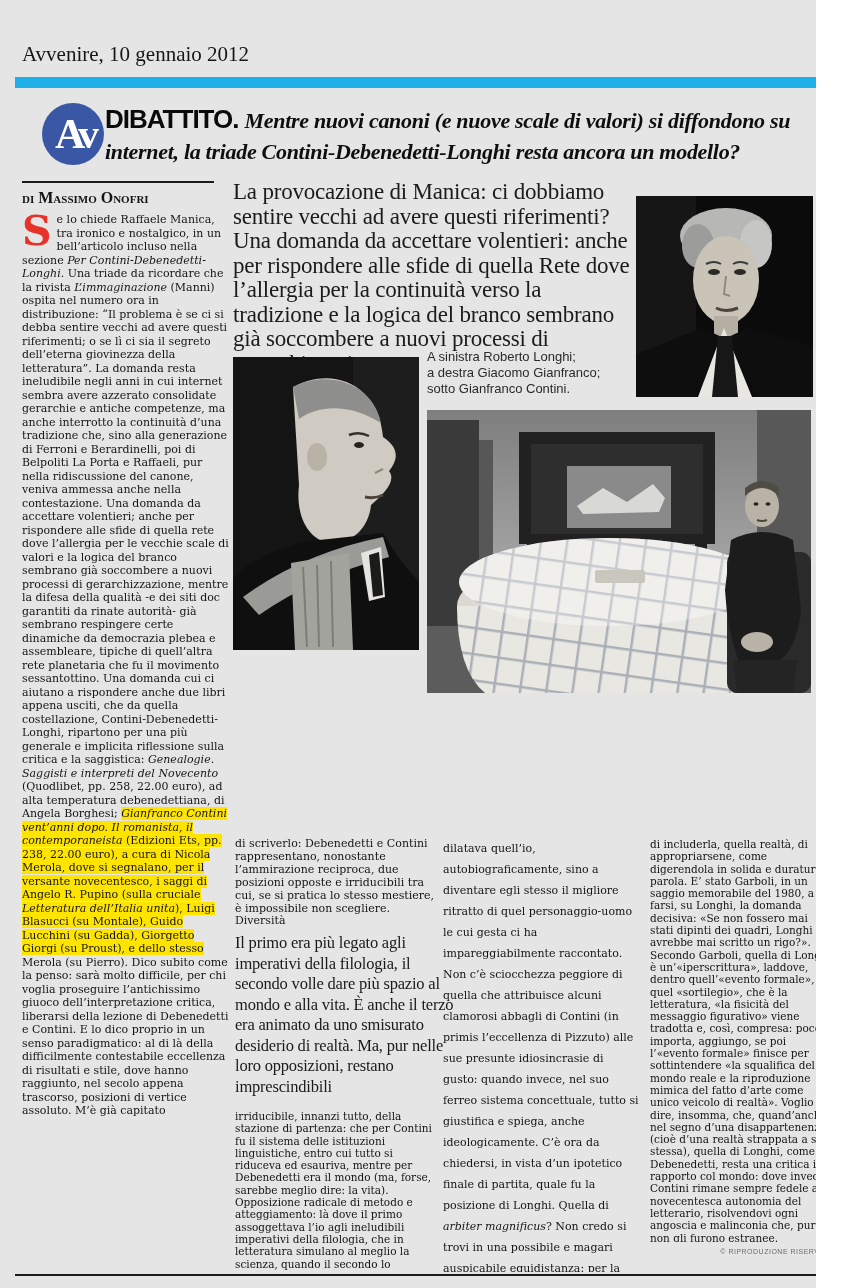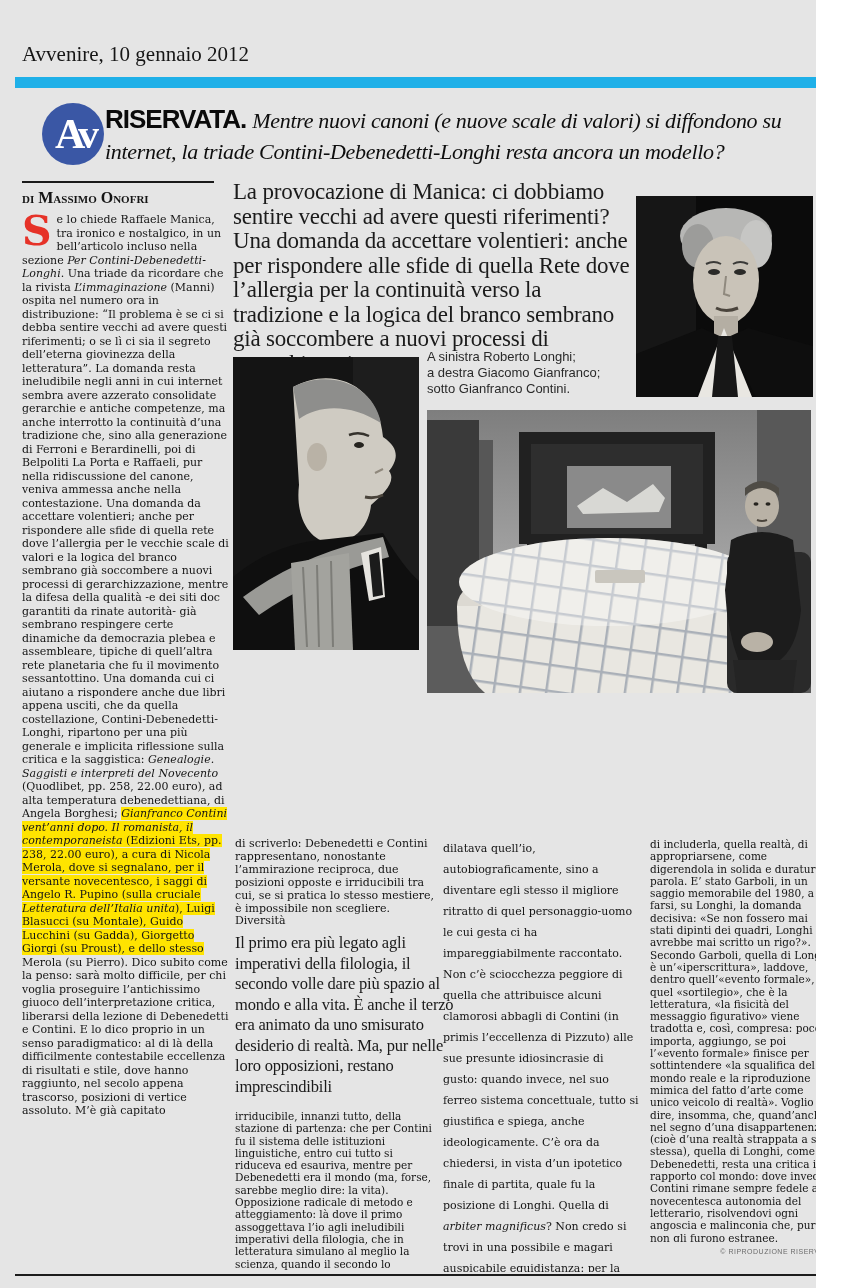--- a/index.html
+++ b/index.html
@@ -11,21 +11,21 @@
   .cyan-bar{left:15px;top:77px;width:801px;height:11px;background:#1fb0e8;}
 
   .logo{left:42px;top:103px;width:62px;height:62px;border-radius:50%;background:#3a57a5;
         display:flex;align-items:center;justify-content:center;}
   .logo span{font-family:"Liberation Serif",serif;font-weight:bold;font-size:42px;color:#fff;
         letter-spacing:-4px;transform:translateX(-2px);margin-left:8px;}
   .kicker{left:105px;top:104px;width:722px;font-family:"Liberation Serif",serif;
         font-size:22px;line-height:31px;letter-spacing:-0.3px;}
   .kicker .label{font-family:"Liberation Sans",sans-serif;font-weight:800;font-size:26px;
         letter-spacing:-1px;color:#0a0a0a;padding-right:6px;}
-  .kicker .ktext{font-style:italic;font-weight:normal;color:#0e0e0e;}
+  .kicker .ktext{font-style:italic;font-weight:bold;color:#0e0e0e;}
 
   .byline-rule{left:22px;top:181px;width:192px;height:2px;background:#1a1a1a;}
   .byline{left:22px;top:189px;font-family:"Liberation Serif",serif;font-variant:small-caps;
         font-weight:bold;font-size:16px;color:#141414;}
 
   .col{overflow:hidden;font-size:11px;line-height:13.4px;color:#141414;text-align:left;}
   .col-a{left:22px;top:213px;width:207px;height:1058px;line-height:13.5px;}
   .col-b-top{left:235px;top:838px;width:201px;height:96px;line-height:12.9px;}
   .col-b-bottom{left:235px;top:1110px;width:201px;height:161px;font-size:10.5px;line-height:12.3px;}
   .col-c{left:443px;top:838px;width:197px;height:434px;line-height:21px;}
@@ -64,21 +64,21 @@
 <div class="page">
 
   <div class="abs date-line">Avvenire, 10 gennaio 2012</div>
   <div class="abs cyan-bar"></div>
 
   <div class="abs logo">
     <span>Av</span>
   </div>
 
   <div class="abs kicker">
-    <span class="label">RISERVATA.</span><span class="ktext">Mentre nuovi canoni (e nuove scale di valori) si diffondono su internet, la triade Contini-Debenedetti-Longhi resta ancora un modello?</span>
+    <span class="label">DIBATTITO.</span><span class="ktext">Mentre nuovi canoni (e nuove scale di valori) si diffondono su internet, la triade Contini-Debenedetti-Longhi resta ancora un modello?</span>
   </div>
 
   <div class="abs byline-rule"></div>
   <div class="abs byline">di Massimo Onofri</div>
 
   <div class="abs col col-a">
     <span class="dropcap">S</span><span><span>e lo chiede Raffaele Manica, tra ironico e nostalgico, in un bell’articolo incluso nella sezione </span><span class="i">Per Contini-Debenedetti-Longhi</span><span>. Una triade da ricordare che la rivista </span><span class="i">L’immaginazione</span><span> (Manni) ospita nel numero ora in distribuzione: “Il problema è se ci si debba sentire vecchi ad avere questi riferimenti; o se lì ci sia il segreto dell’eterna giovinezza della letteratura”. La domanda resta ineludibile negli anni in cui internet sembra avere azzerato consolidate gerarchie e antiche competenze, ma anche interrotto la continuità d’una tradizione che, sino alla generazione di Ferroni e Berardinelli, poi di Belpoliti La Porta e Raffaeli, pur nella ridiscussione del canone, veniva ammessa anche nella contestazione. Una domanda da accettare volentieri; anche per rispondere alle sfide di quella rete dove l’allergia per le vecchie scale di valori e la logica del branco sembrano già soccombere a nuovi processi di gerarchizzazione, mentre la difesa della qualità -e dei siti doc garantiti da rinate autorità- già sembrano respingere certe dinamiche da democrazia plebea e assembleare, tipiche di quell’altra rete planetaria che fu il movimento sessantottino. Una domanda cui ci aiutano a rispondere anche due libri appena usciti, che da quella costellazione, Contini-Debenedetti-Longhi, ripartono per una più generale e implicita riflessione sulla critica e la saggistica: </span><span class="i">Genealogie. Saggisti e interpreti del Novecento</span><span> (Quodlibet, pp. 258, 22.00 euro), ad alta temperatura debenedettiana, di Angela Borghesi; </span><span class="i hl">Gianfranco Contini vent’anni dopo. Il romanista, il contemporaneista</span><span class="hl"> (Edizioni Ets, pp. 238, 22.00 euro), a cura di Nicola Merola, dove si segnalano, per il versante novecentesco, i saggi di Angelo R. Pupino (sulla cruciale </span><span class="i hl">Letteratura dell’Italia unita</span><span class="hl">), Luigi Blasucci (su Montale), Guido Lucchini (su Gadda), Giorgetto Giorgi (su Proust), e dello stesso</span><span> Merola (su Pierro). Dico subito come la penso: sarà molto difficile, per chi voglia proseguire l’antichissimo giuoco dell’interpretazione critica, liberarsi della lezione di Debenedetti e Contini. E lo dico proprio in un senso paradigmatico: al di là della difficilmente contestabile eccellenza di risultati e stile, dove hanno raggiunto, nel secolo appena trascorso, posizioni di vertice assoluto. M’è già capitato</span></span>
   </div>
 
   <div class="abs standfirst">La provocazione di Manica: ci dobbiamo sentire vecchi ad avere questi riferimenti? Una domanda da accettare volentieri: anche per rispondere alle sfide di quella Rete dove l’allergia per la continuità verso la tradizione e la logica del branco sembrano già soccombere a nuovi processi di gerarchizzazione</div>

